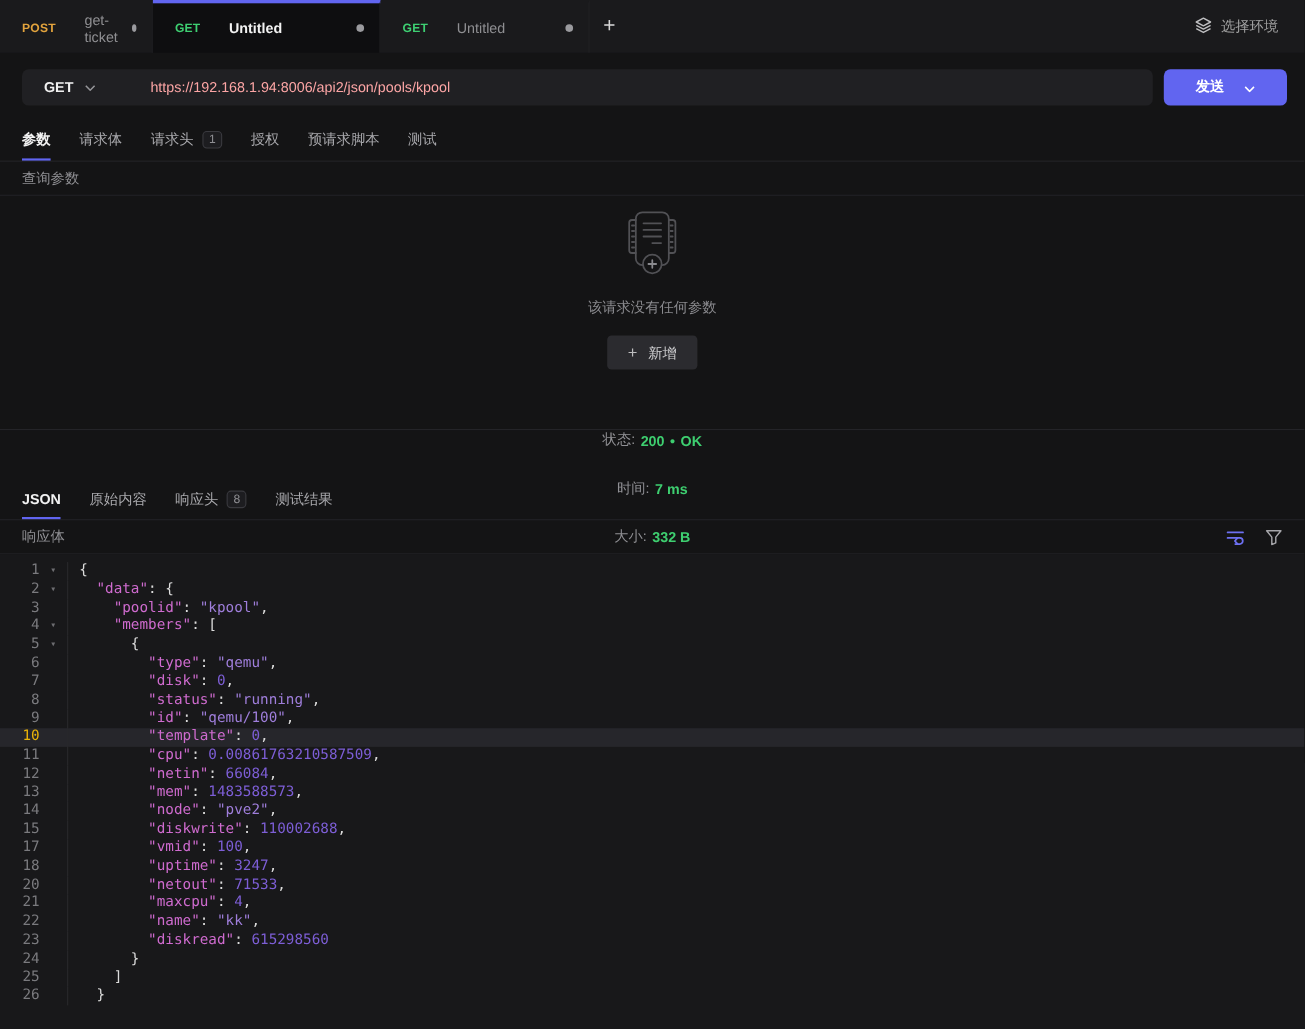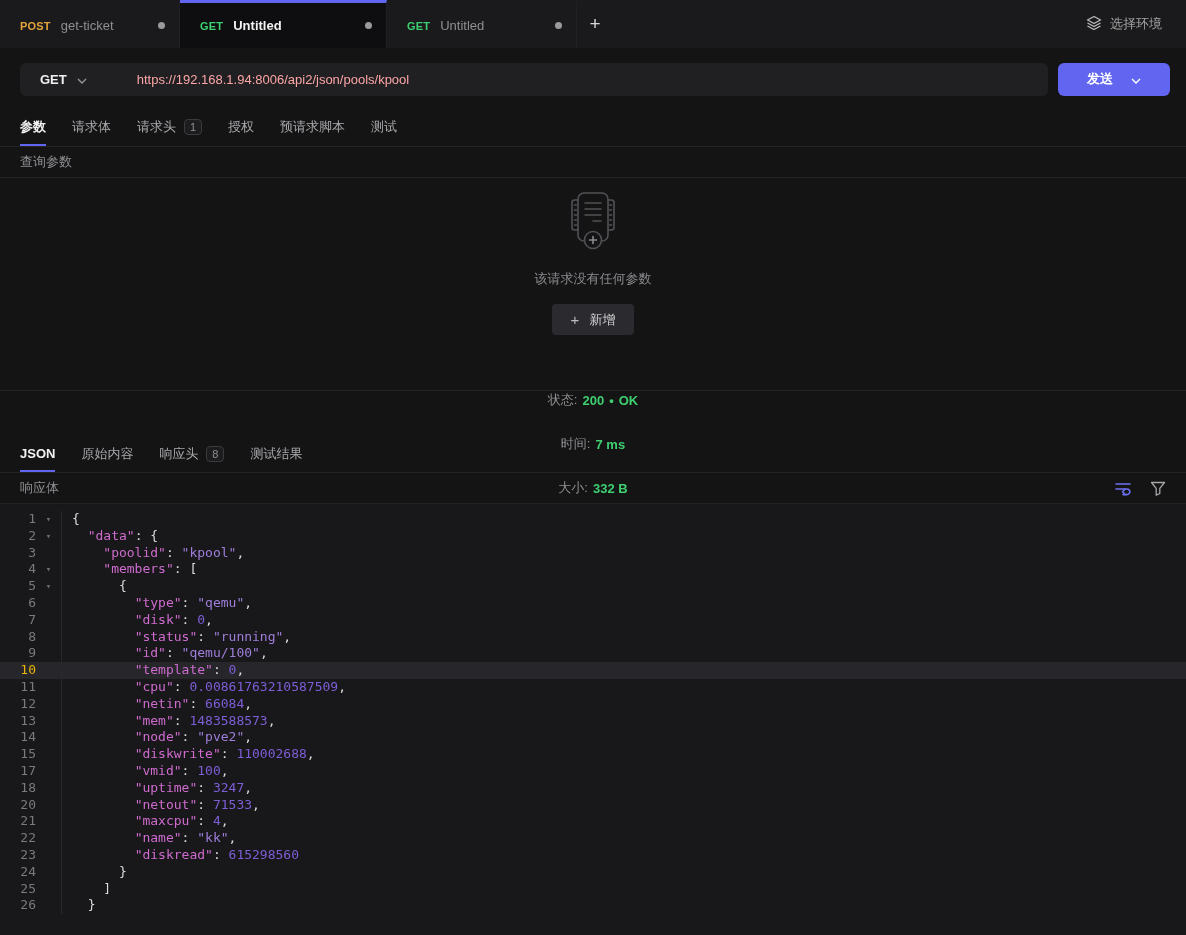--- a/index.html
+++ b/index.html
@@ -10,25 +10,25 @@
     --status-green:#3ecf70; --json-key:#cf6bcf; --json-string:#9f7edb;
     --json-number:#7d5ed6; --json-punct:#dcdcdc;
   }
   
   .topbar{ height:48px; background:#1a1a1c; display:flex; align-items:stretch; }
   .doc-tab{ display:flex; align-items:center; padding:0 14px 0 20px; gap:10px;
             border-right:1px solid #202023; border-top:3px solid transparent; cursor:pointer; }
   .doc-tab .method{ font-size:11px; font-weight:700; letter-spacing:.2px; }
   .doc-tab .m-post{ color:var(--method-post); }
   .doc-tab .m-get{ color:var(--method-get); }
-  .doc-tab .title{ font-size:13px; color:#8f8f92; }
+  .doc-tab .title{ font-size:13px; color:#8f8f92;margin-left:16px; }
   .doc-tab.active{ background:#0e0e10; border-top:3px solid var(--accent); }
   .doc-tab.active .title{ color:#f2f2f2; font-weight:700; }
   .doc-tab .dot{ width:7px; height:7px; border-radius:50%; background:#9a9a9e; margin-left:auto; }
-  .tab1{ width:180px; } .tab2{ width:207px; } .tab3{ width:190px; }
+  .tab1{ width:139px; } .tab2{ width:207px; } .tab3{ width:190px; }
   .add-tab{ width:36px; display:flex; align-items:center; justify-content:center;
             color:#d6d6d6; font-size:19px; cursor:pointer; }
   .env-select{ margin-left:auto; display:flex; align-items:center; gap:8px; padding:0 24px;
                color:#a3a3a3; font-size:13px; cursor:pointer; }
   
   .req-row{ height:62px; display:flex; align-items:center; padding:0 16px 0 20px; gap:6px; }
   .url-bar{ flex:1; height:33px; background:#202023; border-radius:6px; display:flex; align-items:center; }
   .method-select{ display:flex; align-items:center; gap:10px; padding:0 28px 0 20px; cursor:pointer; }
   .method-select .m-label{ color:#f0f0f0; font-size:13px; font-weight:700; }
   .url-input{ flex:1; background:transparent; border:none; outline:none; color:#fca5a5;

